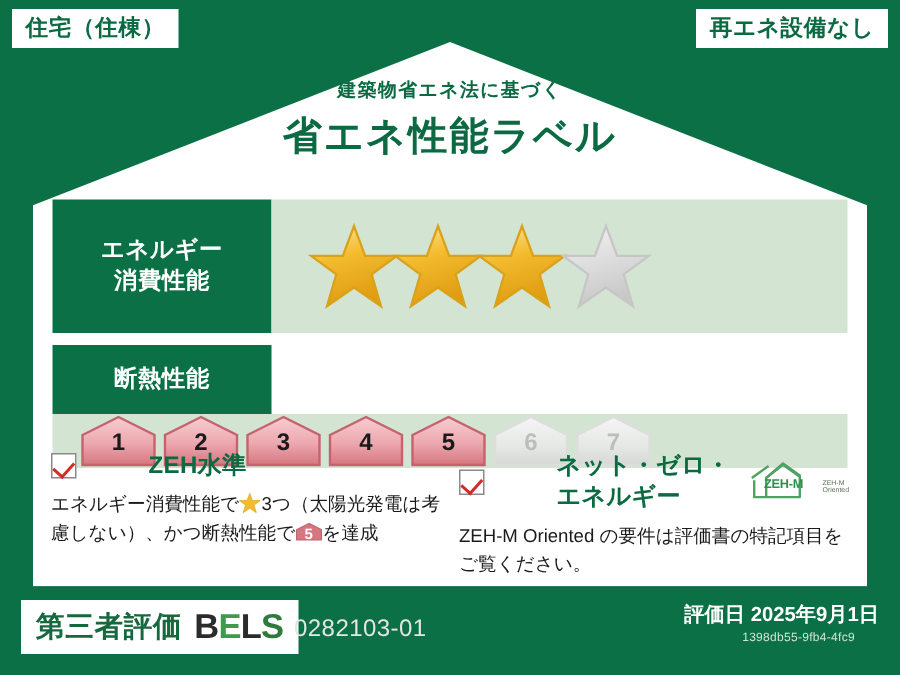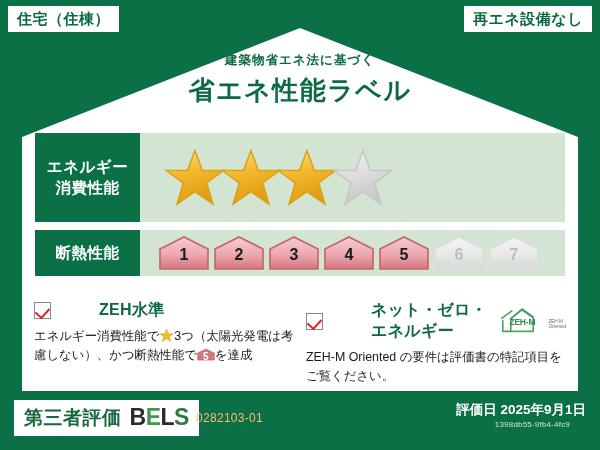--- a/index.html
+++ b/index.html
@@ -31,23 +31,23 @@
   .title-wrap{
     position:absolute; left:0; top:52px; width:600px;
     text-align:center; color:#0b6a42;
   }
   .title-sub{ font-size:12.5px; font-weight:bold; letter-spacing:1px; }
   .title-main{ font-size:26px; font-weight:bold; letter-spacing:1.5px; margin-top:4px;}
 
   
   .rows{ position:absolute; left:35px; top:133px; width:530px; }
   .perf-row{ display:flex; align-items:stretch; }
-  .perf-row + .perf-row{ margin-top:8px; }
+  .perf-row + .perf-row{ margin-top:8px;flex-direction:column; }
   .row-label{
-    width:105px; background:#0b7045; color:#fff;
+    width:146px; background:#0b7045; color:#fff;
     display:flex; flex-direction:column; align-items:center; justify-content:center;
     font-weight:bold; font-size:15.5px; line-height:1.35; letter-spacing:0.5px;
   }
   .row-value{
     flex:1; background:#d3e4d2;
     display:flex; align-items:center;
   }
   .row-energy .row-label, .row-energy .row-value{ height:89px; }
   .row-insul  .row-label, .row-insul  .row-value{ height:46px; }
 
@@ -107,21 +107,21 @@
   
   .footer{ position:absolute; left:0; bottom:0; width:600px; height:58px; background:#0b7045; }
   .bels-box{
     position:absolute; left:14px; top:8px; background:#fff;
     padding:4px 10px 5px; display:flex; align-items:center; gap:8px;
   }
   .bels-jp{ font-size:19px; font-weight:bold; color:#17683f; letter-spacing:0.5px; }
   .bels-logo{ font-size:23px; font-weight:bold; letter-spacing:-0.5px; }
   .bels-logo .b{ color:#2b2b2b; } .bels-logo .e{ color:#3f9a4f; }
   .bels-logo .l{ color:#2b2b2b; } .bels-logo .s{ color:#2f7a3d; }
-  .cert-no{ position:absolute; left:196px; top:19px; color:#fdba74; font-size:12px; letter-spacing:0.3px;}
+  .cert-no{ position:absolute; left:196px; top:19px; color:#e5e5e5; font-size:16px; letter-spacing:0.3px;}
   .eval-date{ position:absolute; right:14px; top:9px; color:#fff; font-size:13.5px; font-weight:bold;padding-left:32px; }
   .hash{ position:absolute; right:30px; top:28px; color:#cfe3d6; font-size:8px; letter-spacing:0.2px; }
 </style>
 </head>
 <body>
 
 <div id="label">
 
   <div class="corner-tag left">住宅（住棟）</div>
   <div class="corner-tag right">再エネ設備なし</div>

